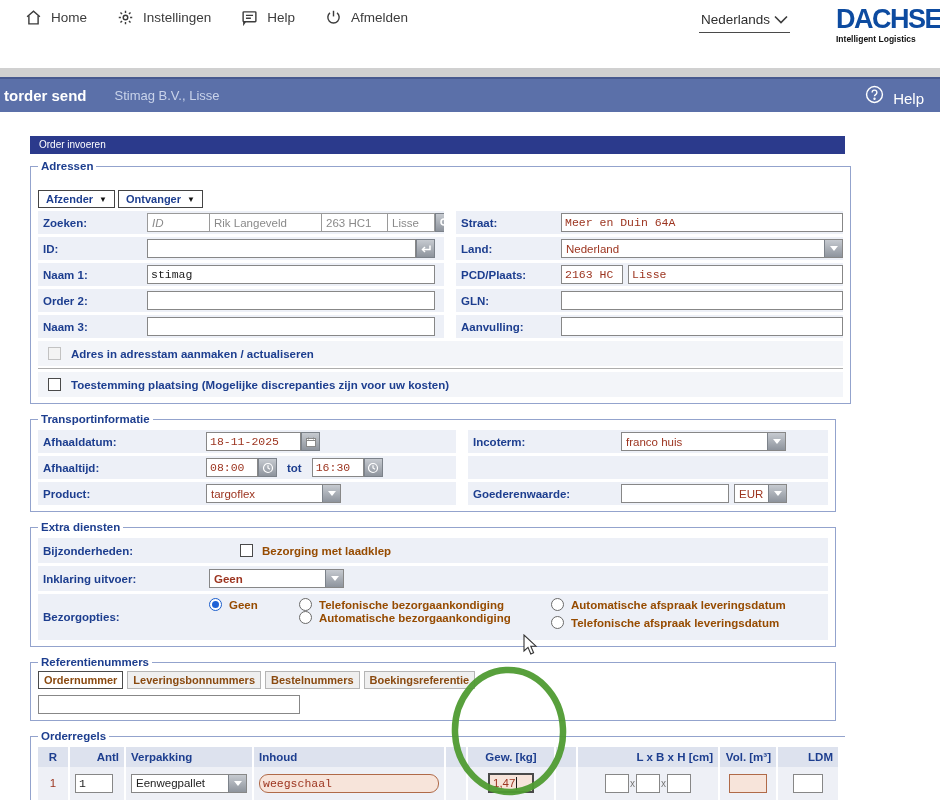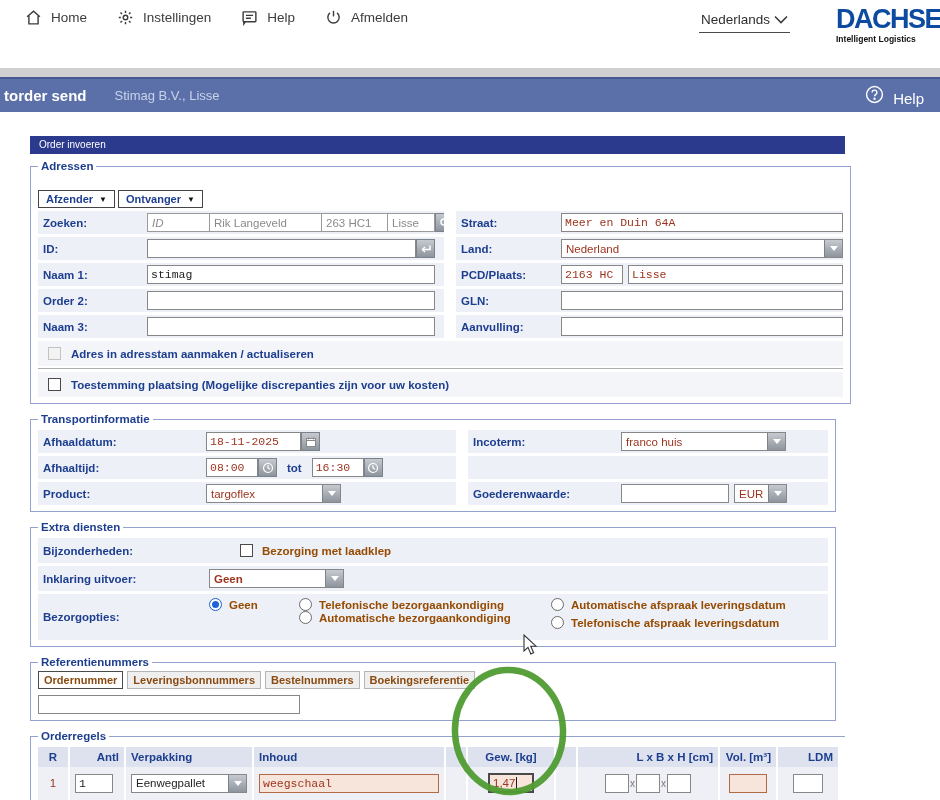--- a/index.html
+++ b/index.html
@@ -432,21 +432,21 @@
           </div>
         <div class="td al">
           <div class="combo" style="width:116px">
             <span class="val">Eenwegpallet</span>
             <span class="arr">
                 <span class="chev-w"></span>
               </span>
           </div>
         </div>
         <div class="td al">
-            <input class="inp pink" style="width: 180px;" value="weegschaal">
+            <input class="inp pink" style="width: 180px; border-radius: 9px;" value="weegschaal">
           </div>
         <div class="td"></div>
         <div class="td ac">
           <span class="gew-focus">
               <span>1,47</span>
               <span class="caret"></span>
             </span>
         </div>
         <div class="td"></div>
         <div class="td" style="justify-content:center">

